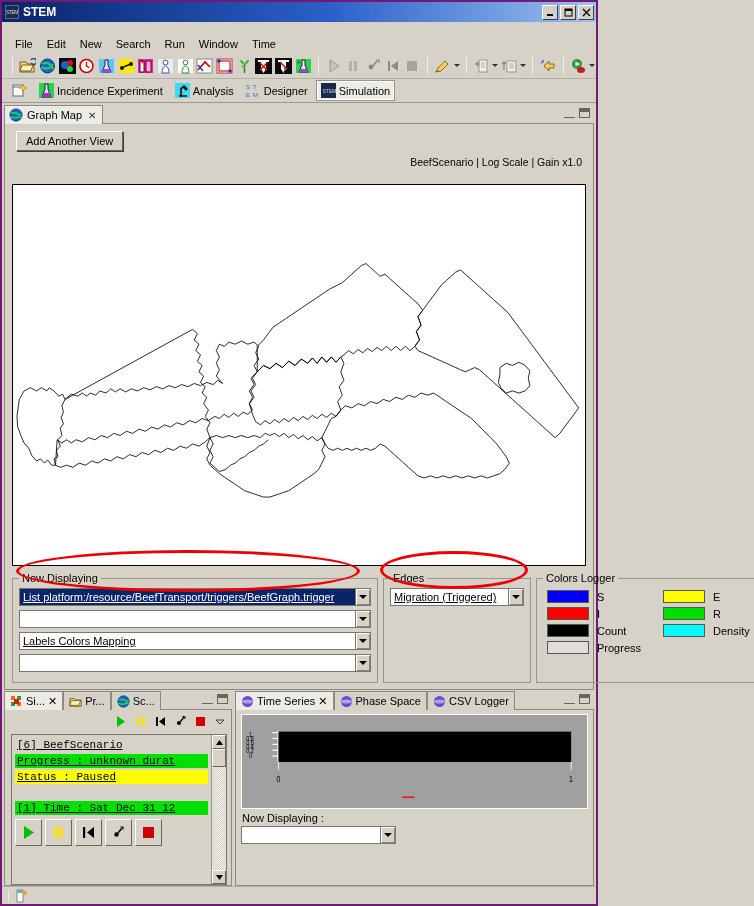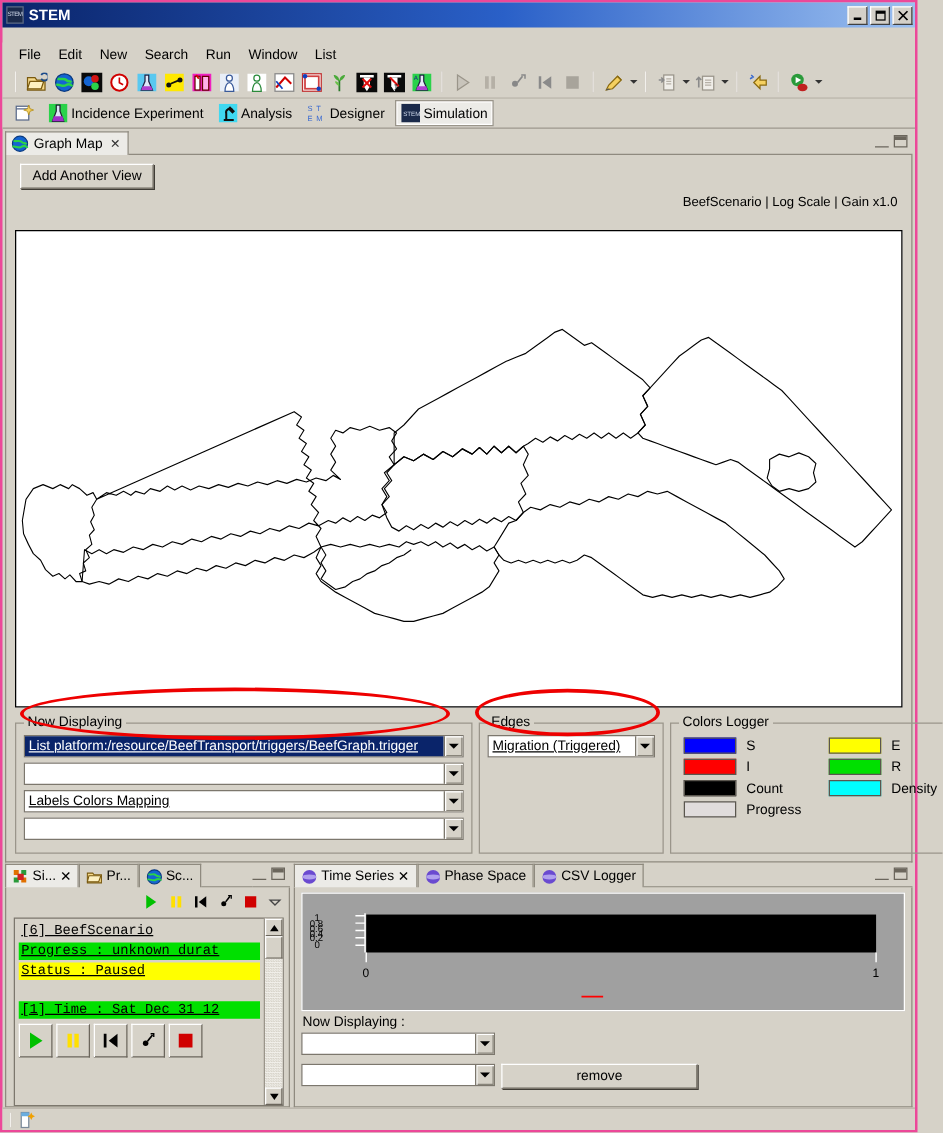--- a/index.html
+++ b/index.html
@@ -6,22 +6,22 @@
   html, body { margin:0; padding:0; }
   body {
     width:754px; height:906px;
     font-family:"Liberation Sans", sans-serif;
     font-size:11px;
     background:#d6d2c8;
     overflow:hidden;
     -webkit-font-smoothing:none;
   }
   .win {
-    width:734px; height:906px;
-    border:2px solid #ec4899;
+    width:598px; height:906px;
+    border:2px solid #701a75;
     background:#d6d2c8;
     display:flex; flex-direction:column;
     position:relative;
   }
 
   
   .titlebar {
     height:20px; flex:0 0 20px;
     background:linear-gradient(to right,#0a246a 0%,#2a60c8 55%,#9cc0f0 100%);
     display:flex; align-items:center;
@@ -227,21 +227,21 @@
     </div>
   </div>
 
   <div class="menubar">
     <div class="menu-item">File</div>
     <div class="menu-item">Edit</div>
     <div class="menu-item">New</div>
     <div class="menu-item">Search</div>
     <div class="menu-item">Run</div>
     <div class="menu-item">Window</div>
-    <div class="menu-item">List</div>
+    <div class="menu-item">Time</div>
   </div>
 
   <div class="toolbar">
     <div class="tsep"></div>
 
     <div class="tbtn">
       <svg width="17" height="16" viewBox="0 0 17 16">
           <path d="M1 4h6l1.5 2H15v8H1z" fill="#f5d98a" stroke="#7a5a10"></path>
           <path d="M3 7h11l-2 6H1z" fill="#fdf0c0" stroke="#7a5a10"></path>
           <path d="M12 2a3 3 0 1 1 0 3" stroke="#1a4a8a" fill="none" stroke-width="1.4"></path>
@@ -804,29 +804,20 @@
 
           <div class="tscombos">
             <div class="tsrow">
               <div class="combo tscombo">
                 <div class="val"></div>
                 <div class="btn">
                     <i></i>
                   </div>
               </div>
             </div>
-            <div class="tsrow">
-              <div class="combo tscombo">
-                <div class="val"></div>
-                <div class="btn">
-                    <i></i>
-                  </div>
-              </div>
-              <div class="removebtn">remove</div>
-            </div>
           </div>
         </div>
       </div>
     </div>
   </div>
 
   <div class="statusbar">
     <div class="ssep"></div>
     <svg width="14" height="14" viewBox="0 0 14 14">
       <rect x="2" y="1" width="6" height="12" fill="#fff" stroke="#7a8a9a"></rect>

